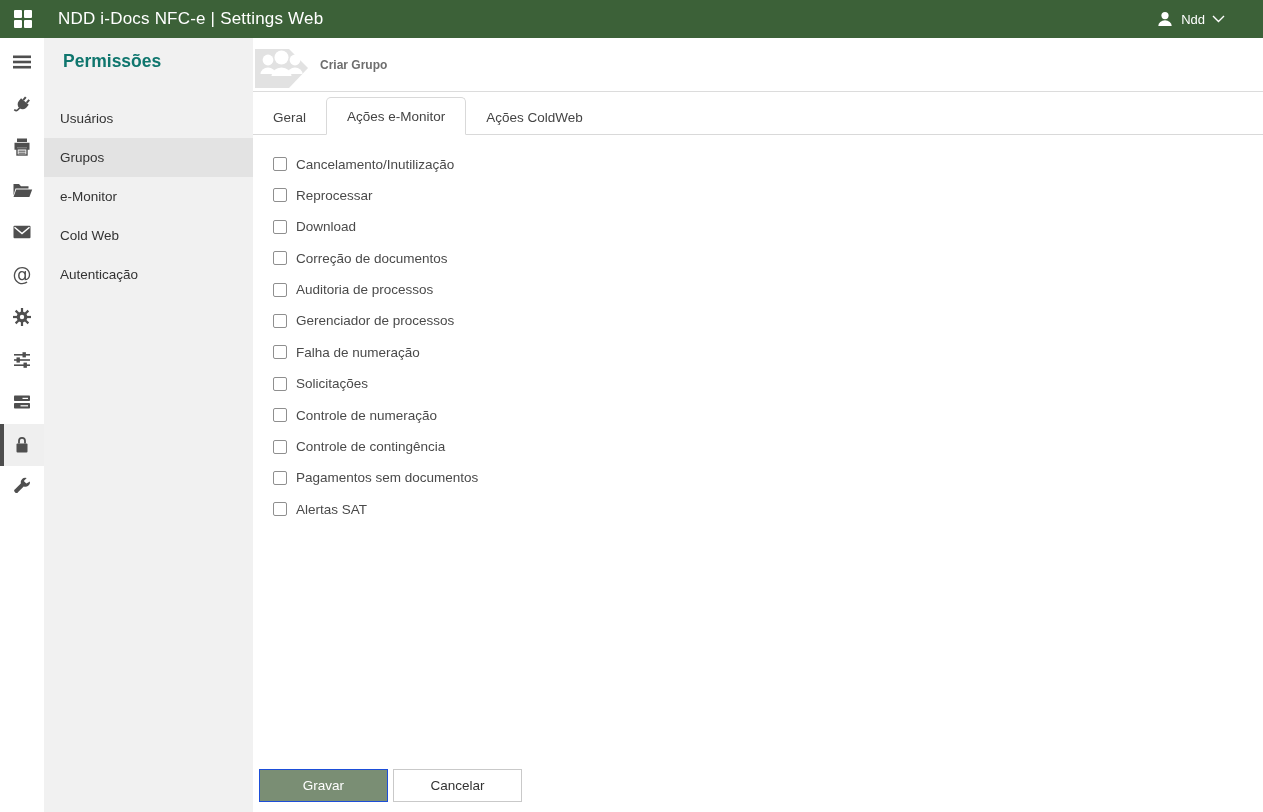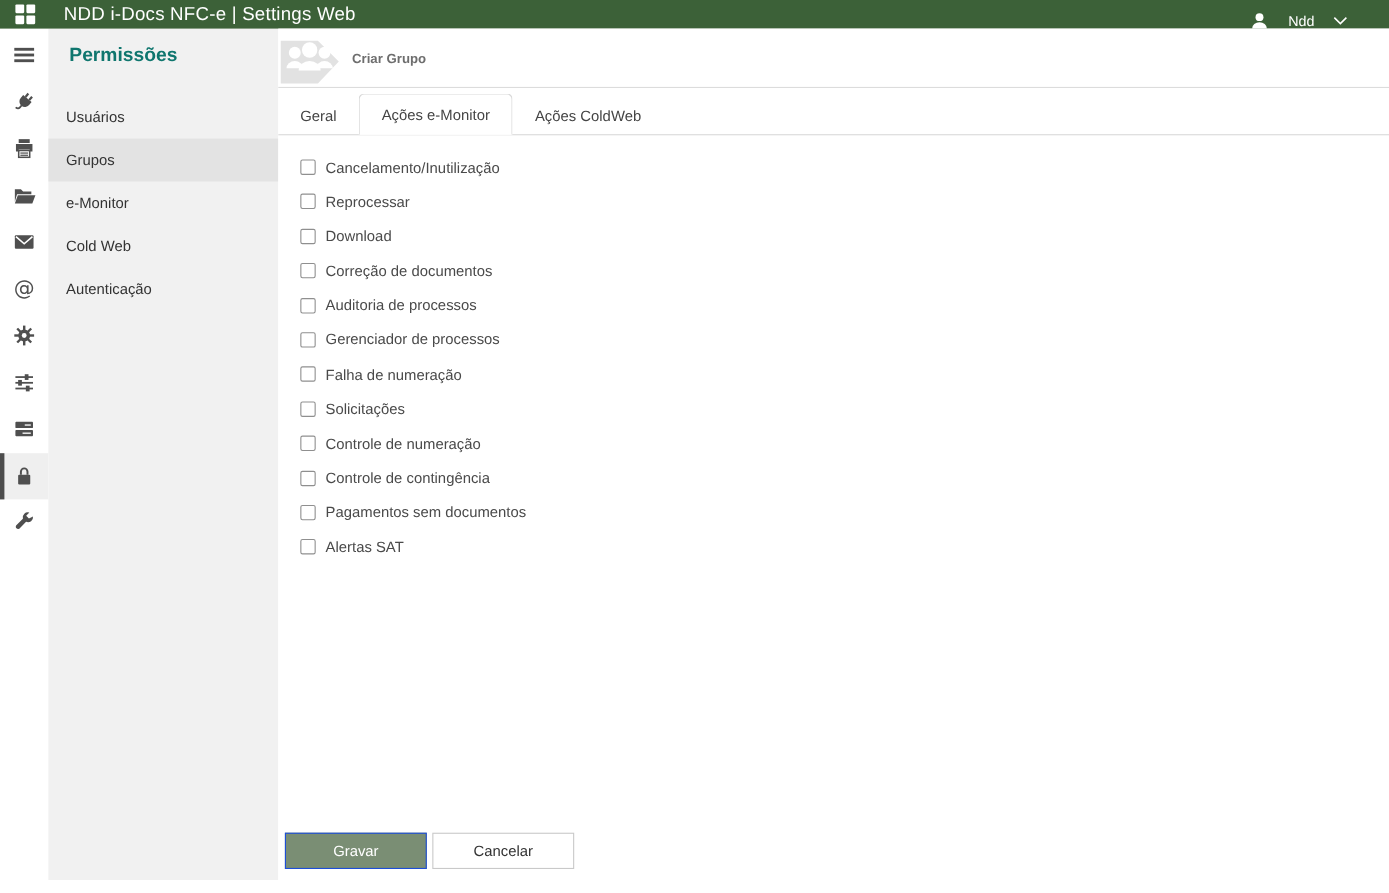--- a/index.html
+++ b/index.html
@@ -1,25 +1,25 @@
 <!DOCTYPE html>
 <html><head>
 <meta charset="utf-8">
 <style>
   * { margin:0; padding:0; box-sizing:border-box; }
   html,body { width:1263px; height:812px; overflow:hidden;
     font-family:"Liberation Sans", sans-serif; background:#fff; }
 
   
-  .topbar { height:26px; background:#3c6138; display:flex; align-items:center;
+  .topbar { height:38px; background:#3c6138; display:flex; align-items:center;
     color:#fff; position:relative; }
   .topbar .logo { width:20px; height:20px; margin-left:13px; display:block; }
   .topbar .app-title { font-size:17px; font-weight:400; margin-left:25px; letter-spacing:.2px; }
   .topbar .user-area { position:absolute; right:38px; top:0; height:38px;
-    display:flex; align-items:center; gap:17px; cursor:pointer; }
+    display:flex; align-items:center; gap:7px; cursor:pointer; }
   .topbar .user-name { font-size:13px; }
 
   
   .shell { display:flex; height:774px; }
 
   
   .iconbar { width:44px; background:#fff; padding-top:3px; flex:none; }
   .icon-item { height:42.5px; display:flex; align-items:center; justify-content:center;
     cursor:pointer; }
   .icon-item svg { display:block; }

